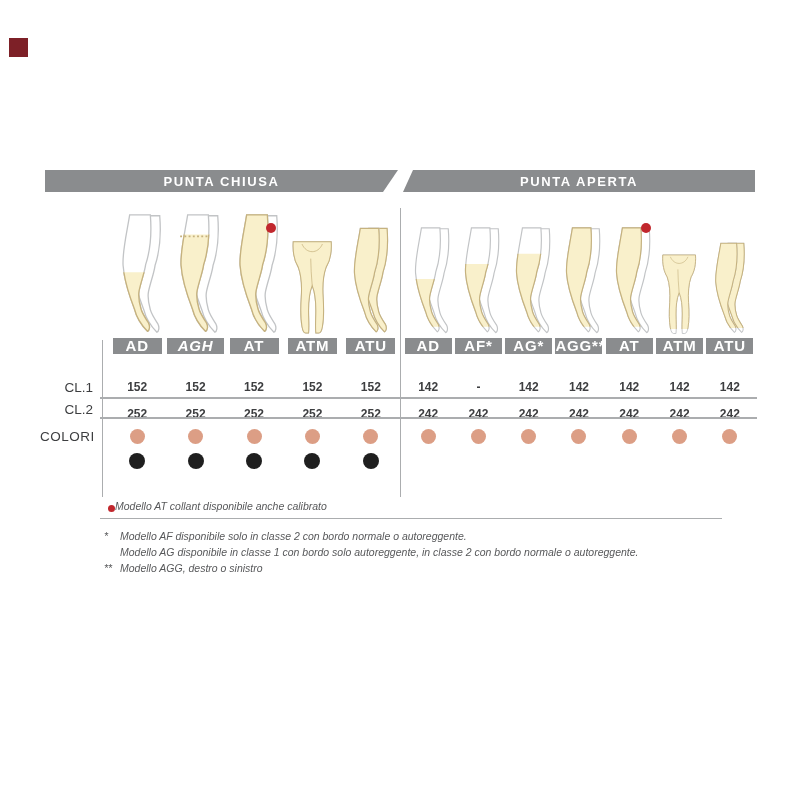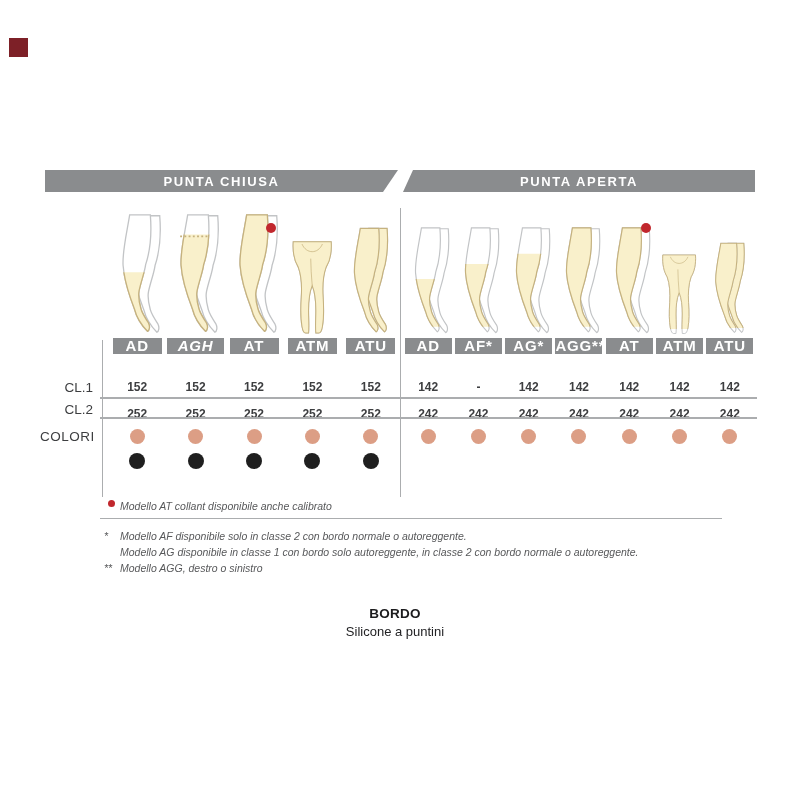--- a/index.html
+++ b/index.html
@@ -51,21 +51,21 @@
   #rlab-colori{top:429px;letter-spacing:.5px}
 
   .hline{position:absolute;background:var(--line)}
   #hl1{top:397px;left:100px;width:657px;height:2px}
   #hl2{top:417px;left:100px;width:657px;height:2px}
   #hl3{top:518px;left:100px;width:622px;height:1px}
   .vline{position:absolute;width:1px;background:var(--line)}
   #vl-left{left:102px;top:340px;height:157px}
   #vl-mid{left:400px;top:208px;height:289px}
 
-  .dotnote{position:absolute;top:500px;left:108px;display:flex;align-items:flex-start;gap:5px;
+  .dotnote{position:absolute;top:500px;left:108px;display:flex;align-items:flex-end;
            font-style:italic;font-size:10.5px;color:var(--note)}
   .reddot{width:7px;height:7px;border-radius:50%;background:var(--red);flex:0 0 auto}
 
   .fnotes{position:absolute;top:528px;left:104px;width:640px;display:grid;
           grid-template-columns:16px 1fr;font-style:italic;font-size:10.5px;
           color:var(--note);line-height:16px}
   .fmark{text-align:left}
 
   .bottom{position:absolute;top:606px;left:100px;width:590px;text-align:center;color:#1C1C1E}
   .btitle{font-size:13.5px;font-weight:bold;letter-spacing:.3px}
@@ -399,18 +399,14 @@
 
   <div class="fnotes">
     <span class="fmark">*</span>
     <span>Modello AF disponibile solo in classe 2 con bordo normale o autoreggente.</span>
     <span class="fmark"></span>
     <span>Modello AG disponibile in classe 1 con bordo solo autoreggente, in classe 2 con bordo normale o autoreggente.</span>
     <span class="fmark">**</span>
     <span>Modello AGG, destro o sinistro</span>
   </div>
 
-  <div class="bottom">
-    <div class="btitle">BORDO</div>
-    <div class="bsub">Silicone a puntini</div>
-  </div>
 
 </div>
 
 </body></html>

